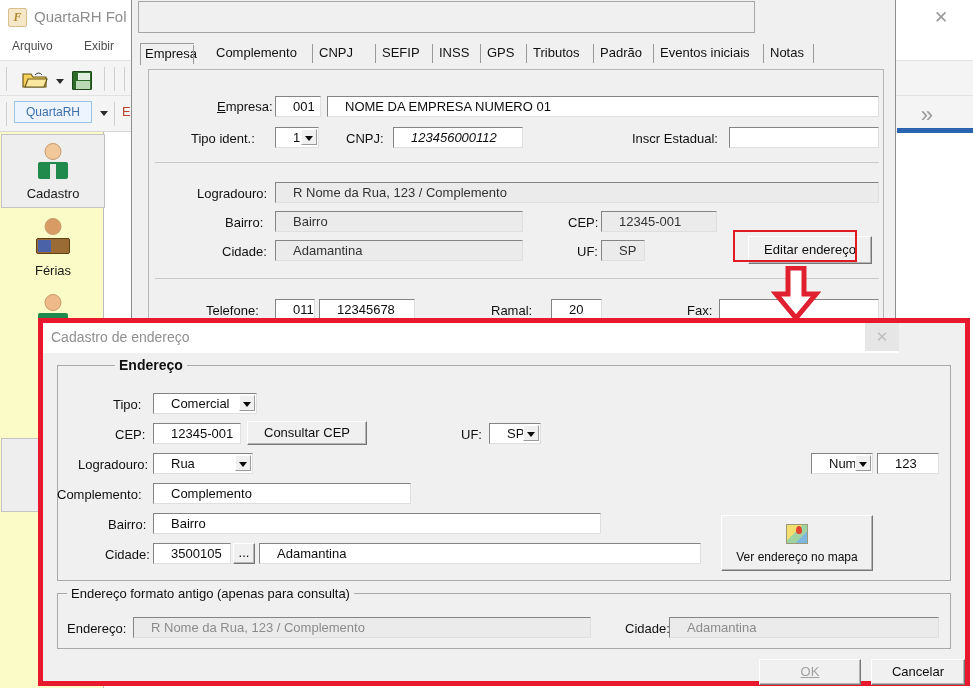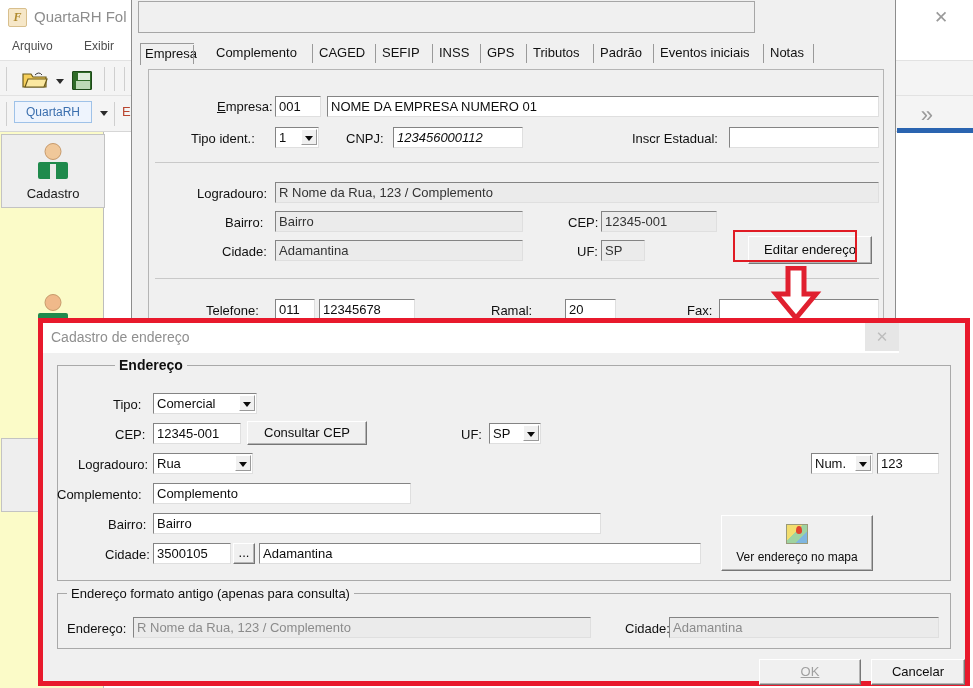--- a/index.html
+++ b/index.html
@@ -122,21 +122,21 @@
   }
   .hsep { position:absolute; height:1px; background:#c9c9c9; }
 
   .lbl { position:absolute; font-size:13px; color:#101010; white-space:nowrap; }
   .lbl .u { text-decoration:underline; }
 
   .fld {
     position:absolute; background:#ffffff;
     border-top:1px solid #848484; border-left:1px solid #848484;
     border-right:1px solid #dfdfdf; border-bottom:1px solid #dfdfdf;
-    font-size:13px; color:#0d0d0d; padding:1px 3px; line-height:17px;
+    font-size:13px; color:#0d0d0d; padding:1px 17px; line-height:17px;
     overflow:hidden; white-space:nowrap;
   }
   .fld.ro { background:#ebebeb; color:#333; }
   .fld.gray { background:#ebebeb; color:#8b8b8b; }
 
   .ddbtn {
     position:absolute; top:1px; right:1px; width:16px; height:16px;
     background:#f0f0f0; border:1px solid #9a9a9a; border-top-color:#ffffff; border-left-color:#ffffff;
   }
   .ddbtn i {
@@ -249,20 +249,28 @@
 
     <div class="side-item sel" style="position:absolute;left:1px;top:2px;">
       <div class="side-ico">
         <div class="person-head"></div>
         <div class="person-body" style="background:#1f8a4c;"></div>
         <div class="tiebox"></div>
       </div>
       <div class="side-label">Cadastro</div>
     </div>
 
+    <div class="side-item" style="position:absolute;left:1px;top:78px;">
+      <div class="side-ico">
+        <div class="person-head" style="background:#d89b63;"></div>
+        <div style="position:absolute;left:3px;bottom:2px;width:34px;height:16px;background:#9a6b34;border:1px solid #5e3f18;border-radius:2px;"></div>
+        <div style="position:absolute;left:5px;bottom:4px;width:13px;height:12px;background:#4a63a8;"></div>
+      </div>
+      <div class="side-label">Férias</div>
+    </div>
 
     <div class="side-item" style="position:absolute;left:1px;top:154px;">
       <div class="side-ico">
         <div class="person-head" style="background:#f0b98a;"></div>
         <div class="person-body" style="background:#1f8a4c;"></div>
       </div>
       <div class="side-label">Re</div>
     </div>
 
     <div class="side-item" style="position:absolute;left:1px;top:230px;">
@@ -288,21 +296,21 @@
       <div class="side-label">Ca</div>
     </div>
   </div>
 
   <div class="mdi">
     <div class="mdi-top-blank"></div>
 
     <div class="tabstrip">
       <div class="tab active" style="left:0px;width:54px;"><span>Empresa</span><span class="vb"></span></div>
       <div class="tab" style="left:72px;width:101px;"><span>Complemento</span><span class="vb"></span></div>
-      <div class="tab" style="left:175px;width:61px;"><span>CAGED</span><span class="vb"></span></div>
+      <div class="tab" style="left:175px;width:61px;"><span>CNPJ</span><span class="vb"></span></div>
       <div class="tab" style="left:238px;width:55px;"><span>SEFIP</span><span class="vb"></span></div>
       <div class="tab" style="left:295px;width:46px;"><span>INSS</span><span class="vb"></span></div>
       <div class="tab" style="left:343px;width:44px;"><span>GPS</span><span class="vb"></span></div>
       <div class="tab" style="left:389px;width:65px;"><span>Tributos</span><span class="vb"></span></div>
       <div class="tab" style="left:456px;width:58px;"><span>Padrão</span><span class="vb"></span></div>
       <div class="tab" style="left:516px;width:108px;"><span>Eventos iniciais</span><span class="vb"></span></div>
       <div class="tab" style="left:626px;width:48px;"><span>Notas</span><span class="vb"></span></div>
     </div>
 
     <div class="panel" style="left:16px;top:72px;width:736px;height:252px;">
@@ -339,21 +347,21 @@
       <div class="fld ro" style="left:452px;top:170px;width:44px;height:21px;">SP</div>
 
       <div class="btn" style="left:599px;top:166px;width:124px;height:28px;line-height:26px;">Editar endereço</div>
 
       <div class="hsep" style="left:6px;top:208px;width:724px;"></div>
 
       <div class="lbl" style="left:57px;top:233px;">Telefone:</div>
       <div class="fld" style="left:126px;top:229px;width:40px;height:21px;">011</div>
       <div class="fld" style="left:170px;top:229px;width:96px;height:21px;">12345678</div>
       <div class="lbl" style="left:342px;top:233px;">Ramal:</div>
-      <div class="fld" style="left:416px;top:229px;width:51px;height:21px;">20</div>
+      <div class="fld" style="left:402px;top:229px;width:51px;height:21px;">20</div>
       <div class="lbl" style="left:538px;top:233px;">Fax:</div>
       <div class="fld" style="left:570px;top:229px;width:160px;height:21px;"></div>
     </div>
   </div>
 
   <div class="redbox" style="left:733px;top:230px;width:124px;height:32px;"></div>
 
   <div class="arrow-down">
     <svg width="56" height="56" viewBox="0 0 56 56">
       <path d="M20 2 L36 2 L36 28 L48 28 L28 52 L8 28 L20 28 Z" fill="#ffffff" stroke="#e0202f" stroke-width="5" stroke-linejoin="miter"></path>

